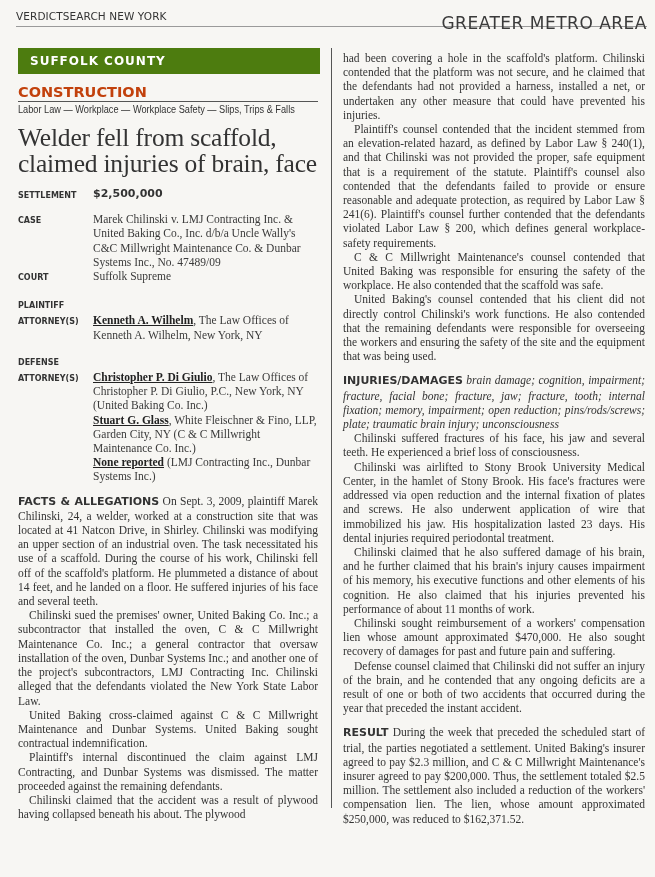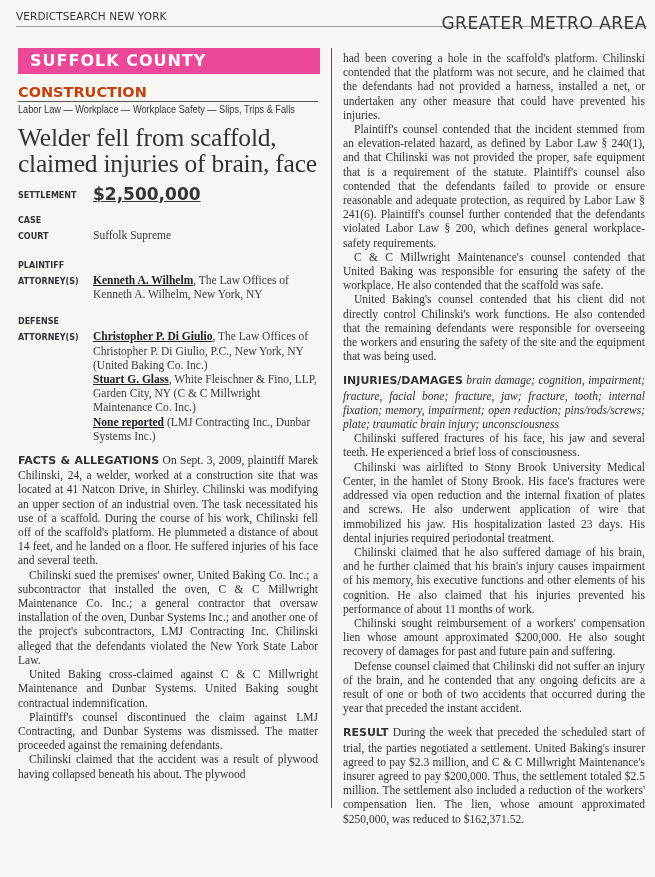--- a/index.html
+++ b/index.html
@@ -16,41 +16,41 @@
     font-family: "DejaVu Sans", "Liberation Sans", sans-serif;
   }
   .running-head .left { position: absolute; left: 0; top: 4px; font-size: 10.5px; color: #333; letter-spacing: 0.1px; }
   .running-head .right { position: absolute; right: 0; top: 7px; font-size: 17px; font-weight: normal; color: #3a3a3a; letter-spacing: 0.5px; }
 
   .col-left { position: absolute; left: 18px; top: 48px; width: 300px; }
   .col-right { position: absolute; left: 343px; top: 51px; width: 302px; }
   .col-divider { position: absolute; left: 331px; top: 48px; width: 1px; height: 760px; background: #555; }
 
   .county-band {
-    background: #ec4899; color: #fff; height: 26px;
+    background: #4d7c0f; color: #fff; height: 26px;
     font-family: "DejaVu Sans", sans-serif; font-weight: bold;
-    font-size: 16px; letter-spacing: 1px; line-height: 26px; padding-left: 12px;
+    font-size: 12px; letter-spacing: 1px; line-height: 26px; padding-left: 12px;
     width: 290px;
   }
   .category {
     margin-top: 10px;
     font-family: "DejaVu Sans", sans-serif; font-weight: bold; font-size: 14.5px; color: #c2410c;
     border-bottom: 1px solid #555; padding-bottom: 1px; width: 300px;
   }
   .topics { font-family: "Liberation Sans", sans-serif; font-size: 10px; color: #333; margin-top: 2px; transform: scaleX(0.92); transform-origin: left; white-space: nowrap; }
   .headline { font-size: 25.5px; line-height: 26px; margin-top: 10px; color: #333; letter-spacing: -0.2px; }
 
   .meta { margin-top: 10px; font-size: 11.5px; line-height: 14.2px; }
   .meta-row { display: flex; }
   .meta-row .lbl {
     width: 75px; flex: none;
     font-family: "DejaVu Sans", sans-serif; font-weight: bold; font-size: 8px; color: #333; padding-top: 2px;
   }
   .meta-row .val { flex: 1; color: #3a3a3a; }
-  .meta-row.settlement .val { font-family: "DejaVu Sans", sans-serif; font-weight: bold; font-size: 17px; color: #333; text-decoration: underline; }
+  .meta-row.settlement .val { font-family: "DejaVu Sans", sans-serif; font-weight: bold; font-size: 11px; color: #333; }
   .gap-s { height: 9px; }
   .gap-m { height: 12px; }
   .b { font-weight: bold; color: #222; text-decoration: underline; }
 
   .body-text { font-size: 11.5px; line-height: 14.2px; text-align: justify; color: #333; }
   .body-text p { margin: 0; text-indent: 11px; }
   .body-text p.noindent { text-indent: 0; }
   .section-lead { font-family: "DejaVu Sans", sans-serif; font-weight: bold; font-size: 11px; color: #333; }
   .sec-gap { height: 10px; }
   .it { font-style: italic; }
@@ -75,20 +75,21 @@
   </div>
 
   <div class="meta">
     <div class="meta-row settlement">
       <div class="lbl">SETTLEMENT</div>
       <div class="val">$2,500,000</div>
     </div>
     <div class="gap-s"></div>
     <div class="meta-row">
       <div class="lbl">CASE</div>
+      <div class="val">Marek Chilinski v. LMJ Contracting Inc. &amp; United Baking Co., Inc. d/b/a Uncle Wally's C&amp;C Millwright Maintenance Co. &amp; Dunbar Systems Inc., No. 47489/09</div>
     </div>
     <div class="meta-row">
       <div class="lbl">COURT</div>
       <div class="val">Suffolk Supreme</div>
     </div>
     <div class="gap-m"></div>
     <div class="meta-row">
       <div class="lbl">PLAINTIFF</div>
     </div>
     <div class="meta-row">
@@ -107,38 +108,38 @@
         <div><span class="b">None reported</span><span> (LMJ Contracting Inc., Dunbar Systems Inc.)</span></div>
       </div>
     </div>
   </div>
 
   <div class="sec-gap"></div>
   <div class="body-text">
     <p class="noindent"><span class="section-lead">FACTS &amp; ALLEGATIONS</span> <span>On Sept. 3, 2009, plaintiff Marek Chilinski, 24, a welder, worked at a construction site that was located at 41 Natcon Drive, in Shirley. Chilinski was modifying an upper section of an industrial oven. The task necessitated his use of a scaffold. During the course of his work, Chilinski fell off of the scaffold's platform. He plummeted a distance of about 14 feet, and he landed on a floor. He suffered injuries of his face and several teeth.</span></p>
     <p>Chilinski sued the premises' owner, United Baking Co. Inc.; a subcontractor that installed the oven, C &amp; C Millwright Maintenance Co. Inc.; a general contractor that oversaw installation of the oven, Dunbar Systems Inc.; and another one of the project's subcontractors, LMJ Contracting Inc. Chilinski alleged that the defendants violated the New York State Labor Law.</p>
     <p>United Baking cross-claimed against C &amp; C Millwright Maintenance and Dunbar Systems. United Baking sought contractual indemnification.</p>
-    <p>Plaintiff's counsel discontinued the claim against LMJ Contracting, and Dunbar Systems was dismissed. The matter proceeded against the remaining defendants.</p>
+    <p>Plaintiff's internal discontinued the claim against LMJ Contracting, and Dunbar Systems was dismissed. The matter proceeded against the remaining defendants.</p>
     <p>Chilinski claimed that the accident was a result of plywood having collapsed beneath his about. The plywood</p>
   </div>
 </div>
 
 <div class="col-right">
   <div class="body-text">
     <p class="noindent">had been covering a hole in the scaffold's platform. Chilinski contended that the platform was not secure, and he claimed that the defendants had not provided a harness, installed a net, or undertaken any other measure that could have prevented his injuries.</p>
     <p>Plaintiff's counsel contended that the incident stemmed from an elevation-related hazard, as defined by Labor Law § 240(1), and that Chilinski was not provided the proper, safe equipment that is a requirement of the statute. Plaintiff's counsel also contended that the defendants failed to provide or ensure reasonable and adequate protection, as required by Labor Law § 241(6). Plaintiff's counsel further contended that the defendants violated Labor Law § 200, which defines general workplace-safety requirements.</p>
     <p>C &amp; C Millwright Maintenance's counsel contended that United Baking was responsible for ensuring the safety of the workplace. He also contended that the scaffold was safe.</p>
     <p>United Baking's counsel contended that his client did not directly control Chilinski's work functions. He also contended that the remaining defendants were responsible for overseeing the workers and ensuring the safety of the site and the equipment that was being used.</p>
   </div>
   <div class="sec-gap"></div>
   <div class="body-text">
     <p class="noindent"><span class="section-lead">INJURIES/DAMAGES</span> <span class="it">brain damage; cognition, impairment; fracture, facial bone; fracture, jaw; fracture, tooth; internal fixation; memory, impairment; open reduction; pins/rods/screws; plate; traumatic brain injury; unconsciousness</span></p>
     <p>Chilinski suffered fractures of his face, his jaw and several teeth. He experienced a brief loss of consciousness.</p>
     <p>Chilinski was airlifted to Stony Brook University Medical Center, in the hamlet of Stony Brook. His face's fractures were addressed via open reduction and the internal fixation of plates and screws. He also underwent application of wire that immobilized his jaw. His hospitalization lasted 23 days. His dental injuries required periodontal treatment.</p>
     <p>Chilinski claimed that he also suffered damage of his brain, and he further claimed that his brain's injury causes impairment of his memory, his executive functions and other elements of his cognition. He also claimed that his injuries prevented his performance of about 11 months of work.</p>
-    <p>Chilinski sought reimbursement of a workers' compensation lien whose amount approximated $200,000. He also sought recovery of damages for past and future pain and suffering.</p>
+    <p>Chilinski sought reimbursement of a workers' compensation lien whose amount approximated $470,000. He also sought recovery of damages for past and future pain and suffering.</p>
     <p>Defense counsel claimed that Chilinski did not suffer an injury of the brain, and he contended that any ongoing deficits are a result of one or both of two accidents that occurred during the year that preceded the instant accident.</p>
   </div>
   <div class="sec-gap"></div>
   <div class="body-text">
     <p class="noindent"><span class="section-lead">RESULT</span> <span>During the week that preceded the scheduled start of trial, the parties negotiated a settlement. United Baking's insurer agreed to pay $2.3 million, and C &amp; C Millwright Maintenance's insurer agreed to pay $200,000. Thus, the settlement totaled $2.5 million. The settlement also included a reduction of the workers' compensation lien. The lien, whose amount approximated $250,000, was reduced to $162,371.52.</span></p>
   </div>
 </div>
 
 </body></html>

